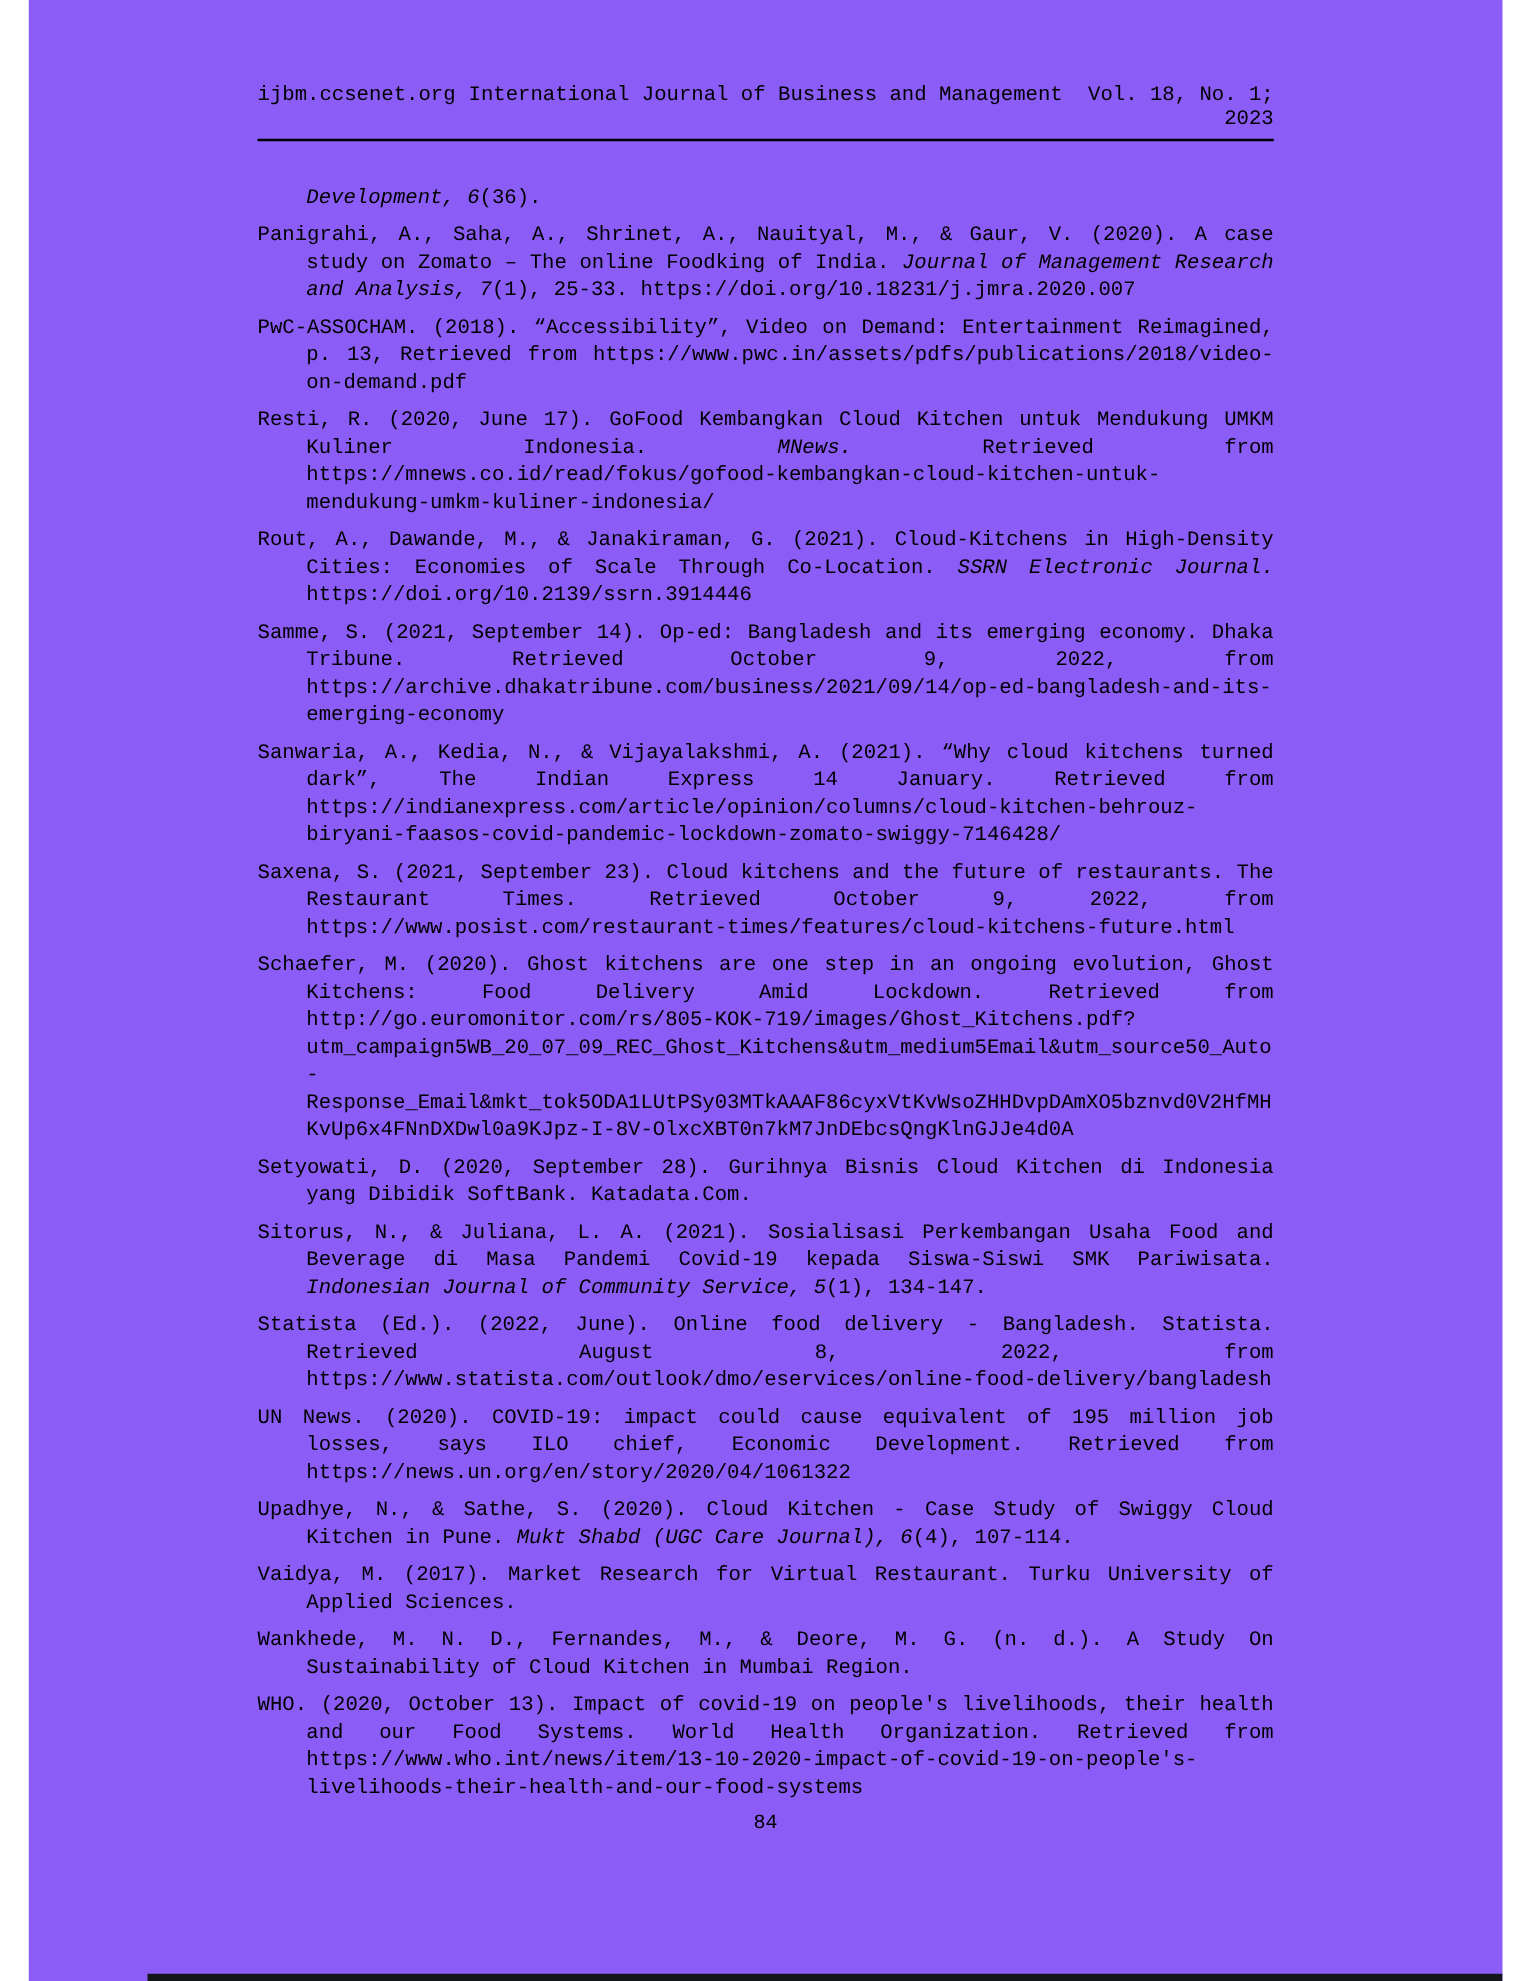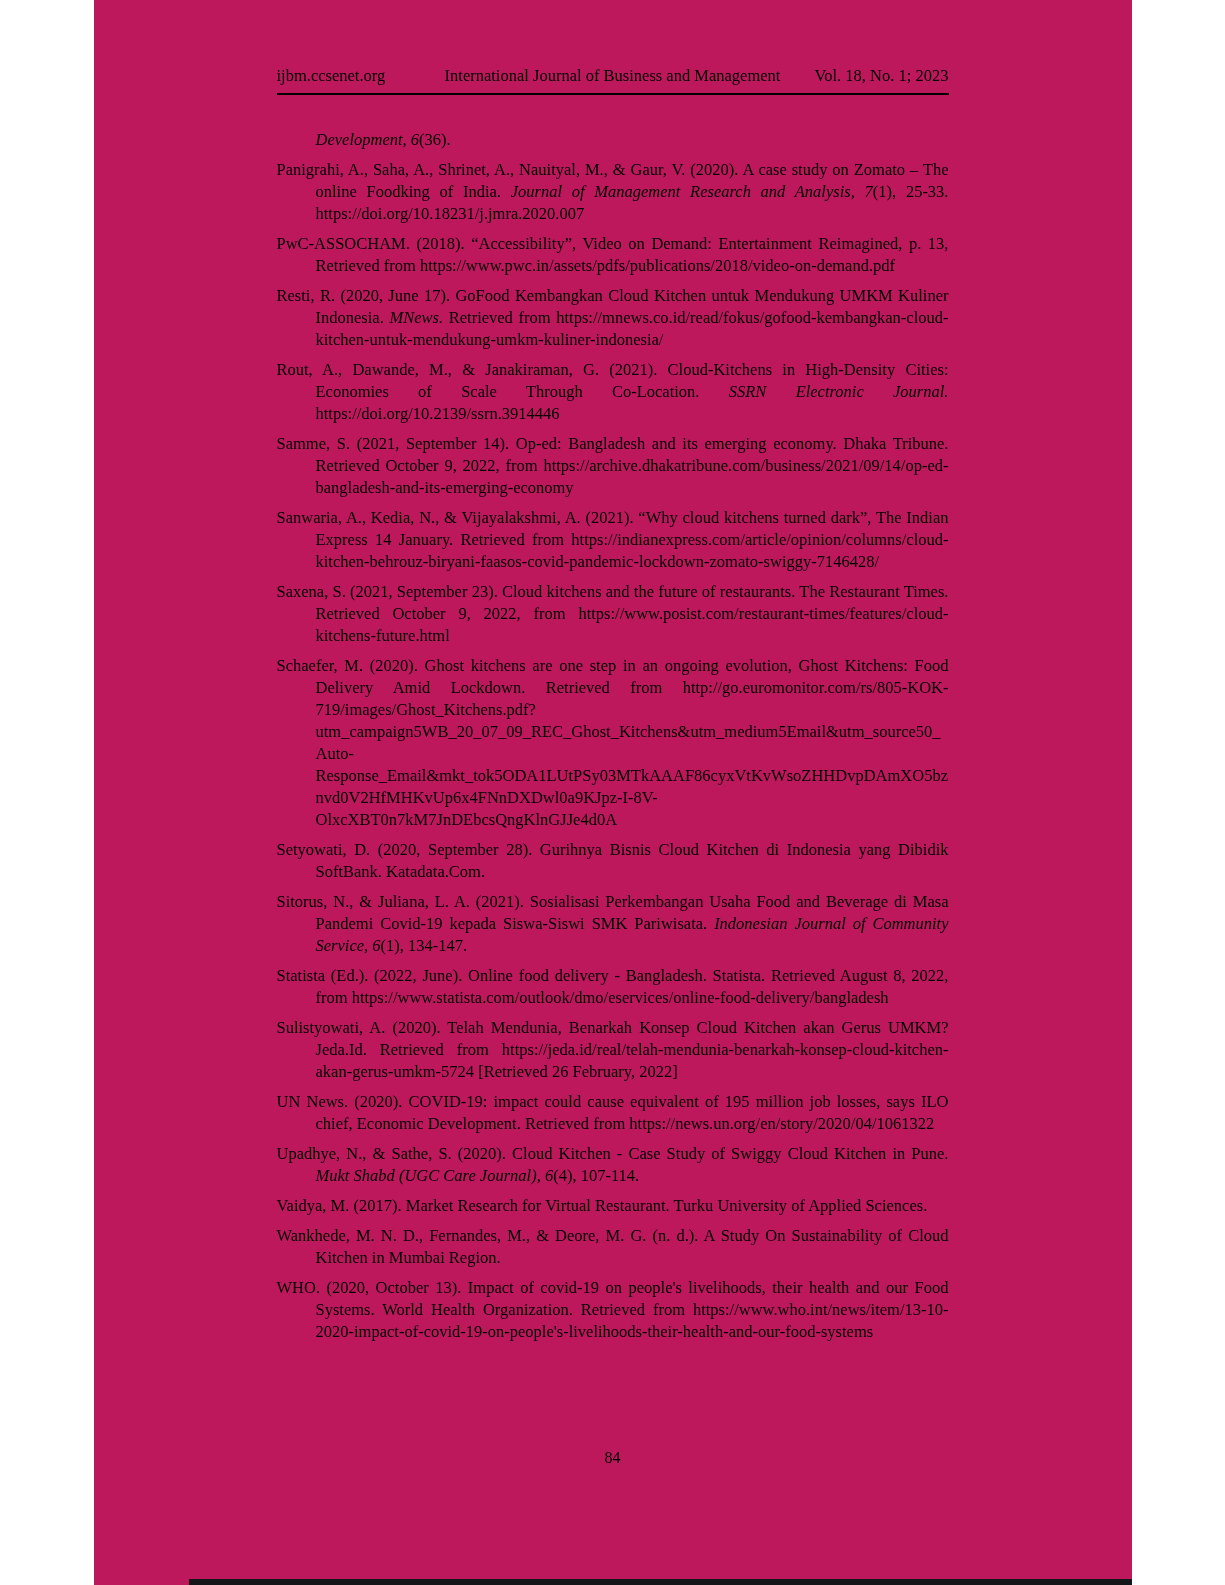--- a/index.html
+++ b/index.html
@@ -2,26 +2,26 @@
 <html><head>
 <meta charset="utf-8">
 <style>
   html, body {
     margin: 0;
     padding: 0;
     background: #ffffff;
   }
   .page {
     position: relative;
-    width: 1038px;
+    width: 1179px;
     height: 1585px;
     margin: 0 auto;
-    background: #be185d;
+    background: #8b5cf6;
     color: #000000;
-    font-family: Liberation Serif, serif;
+    font-family: Liberation Mono, monospace;
     box-sizing: border-box;
     padding: 66px 183px 0 183px;
     overflow: hidden;
   }
   .page-header {
     display: grid;
     grid-template-columns: 1fr auto 1fr;
     align-items: baseline;
     font-size: 16.5px;
     border-bottom: 2px solid #000000;
@@ -83,23 +83,22 @@
       <p class="reference continuation"><em>Development, 6</em><span>(36).</span></p>
       <p class="reference"><span>Panigrahi, A., Saha, A., Shrinet, A., Nauityal, M., &amp; Gaur, V. (2020). A case study on Zomato – The online Foodking of India. </span><em>Journal of Management Research and Analysis, 7</em><span>(1), 25-33. https://doi.org/10.18231/j.jmra.2020.007</span></p>
       <p class="reference"><span>PwC-ASSOCHAM. (2018). “Accessibility”, Video on Demand: Entertainment Reimagined, p. 13, Retrieved from https://www.pwc.in/assets/pdfs/publications/2018/video-on-demand.pdf</span></p>
       <p class="reference"><span>Resti, R. (2020, June 17). GoFood Kembangkan Cloud Kitchen untuk Mendukung UMKM Kuliner Indonesia. </span><em>MNews.</em><span> Retrieved from https://mnews.co.id/read/fokus/gofood-kembangkan-cloud-kitchen-untuk-mendukung-umkm-kuliner-indonesia/</span></p>
       <p class="reference"><span>Rout, A., Dawande, M., &amp; Janakiraman, G. (2021). Cloud-Kitchens in High-Density Cities: Economies of Scale Through Co-Location. </span><em>SSRN Electronic Journal.</em><span> https://doi.org/10.2139/ssrn.3914446</span></p>
       <p class="reference"><span>Samme, S. (2021, September 14). Op-ed: Bangladesh and its emerging economy. Dhaka Tribune. Retrieved October 9, 2022, from https://archive.dhakatribune.com/business/2021/09/14/op-ed-bangladesh-and-its-emerging-economy</span></p>
       <p class="reference"><span>Sanwaria, A., Kedia, N., &amp; Vijayalakshmi, A. (2021). “Why cloud kitchens turned dark”, The Indian Express 14 January. Retrieved from https://indianexpress.com/article/opinion/columns/cloud-kitchen-behrouz-biryani-faasos-covid-pandemic-lockdown-zomato-swiggy-7146428/</span></p>
       <p class="reference"><span>Saxena, S. (2021, September 23). Cloud kitchens and the future of restaurants. The Restaurant Times. Retrieved October 9, 2022, from https://www.posist.com/restaurant-times/features/cloud-kitchens-future.html</span></p>
       <p class="reference"><span>Schaefer, M. (2020). Ghost kitchens are one step in an ongoing evolution, Ghost Kitchens: Food Delivery Amid Lockdown. Retrieved from http://go.euromonitor.com/rs/805-KOK-719/images/Ghost_Kitchens.pdf?utm_campaign5WB_20_07_09_REC_Ghost_Kitchens&amp;utm_medium5Email&amp;utm_source50_Auto-Response_Email&amp;mkt_tok5ODA1LUtPSy03MTkAAAF86cyxVtKvWsoZHHDvpDAmXO5bznvd0V2HfMHKvUp6x4FNnDXDwl0a9KJpz-I-8V-OlxcXBT0n7kM7JnDEbcsQngKlnGJJe4d0A</span></p>
       <p class="reference"><span>Setyowati, D. (2020, September 28). Gurihnya Bisnis Cloud Kitchen di Indonesia yang Dibidik SoftBank. Katadata.Com.</span></p>
-      <p class="reference"><span>Sitorus, N., &amp; Juliana, L. A. (2021). Sosialisasi Perkembangan Usaha Food and Beverage di Masa Pandemi Covid-19 kepada Siswa-Siswi SMK Pariwisata. </span><em>Indonesian Journal of Community Service, 6</em><span>(1), 134-147.</span></p>
+      <p class="reference"><span>Sitorus, N., &amp; Juliana, L. A. (2021). Sosialisasi Perkembangan Usaha Food and Beverage di Masa Pandemi Covid-19 kepada Siswa-Siswi SMK Pariwisata. </span><em>Indonesian Journal of Community Service, 5</em><span>(1), 134-147.</span></p>
       <p class="reference"><span>Statista (Ed.). (2022, June). Online food delivery - Bangladesh. Statista. Retrieved August 8, 2022, from https://www.statista.com/outlook/dmo/eservices/online-food-delivery/bangladesh</span></p>
-      <p class="reference"><span>Sulistyowati, A. (2020). Telah Mendunia, Benarkah Konsep Cloud Kitchen akan Gerus UMKM? Jeda.Id. Retrieved from https://jeda.id/real/telah-mendunia-benarkah-konsep-cloud-kitchen-akan-gerus-umkm-5724 [Retrieved 26 February, 2022]</span></p>
       <p class="reference"><span>UN News. (2020). COVID-19: impact could cause equivalent of 195 million job losses, says ILO chief, Economic Development. Retrieved from https://news.un.org/en/story/2020/04/1061322</span></p>
       <p class="reference"><span>Upadhye, N., &amp; Sathe, S. (2020). Cloud Kitchen - Case Study of Swiggy Cloud Kitchen in Pune. </span><em>Mukt Shabd (UGC Care Journal), 6</em><span>(4), 107-114.</span></p>
       <p class="reference"><span>Vaidya, M. (2017). Market Research for Virtual Restaurant. Turku University of Applied Sciences.</span></p>
       <p class="reference"><span>Wankhede, M. N. D., Fernandes, M., &amp; Deore, M. G. (n. d.). A Study On Sustainability of Cloud Kitchen in Mumbai Region.</span></p>
       <p class="reference"><span>WHO. (2020, October 13). Impact of covid-19 on people's livelihoods, their health and our Food Systems. World Health Organization. Retrieved from https://www.who.int/news/item/13-10-2020-impact-of-covid-19-on-people's-livelihoods-their-health-and-our-food-systems</span></p>
     </main>
 
   <footer class="page-footer">
     <span>84</span>
   </footer>

